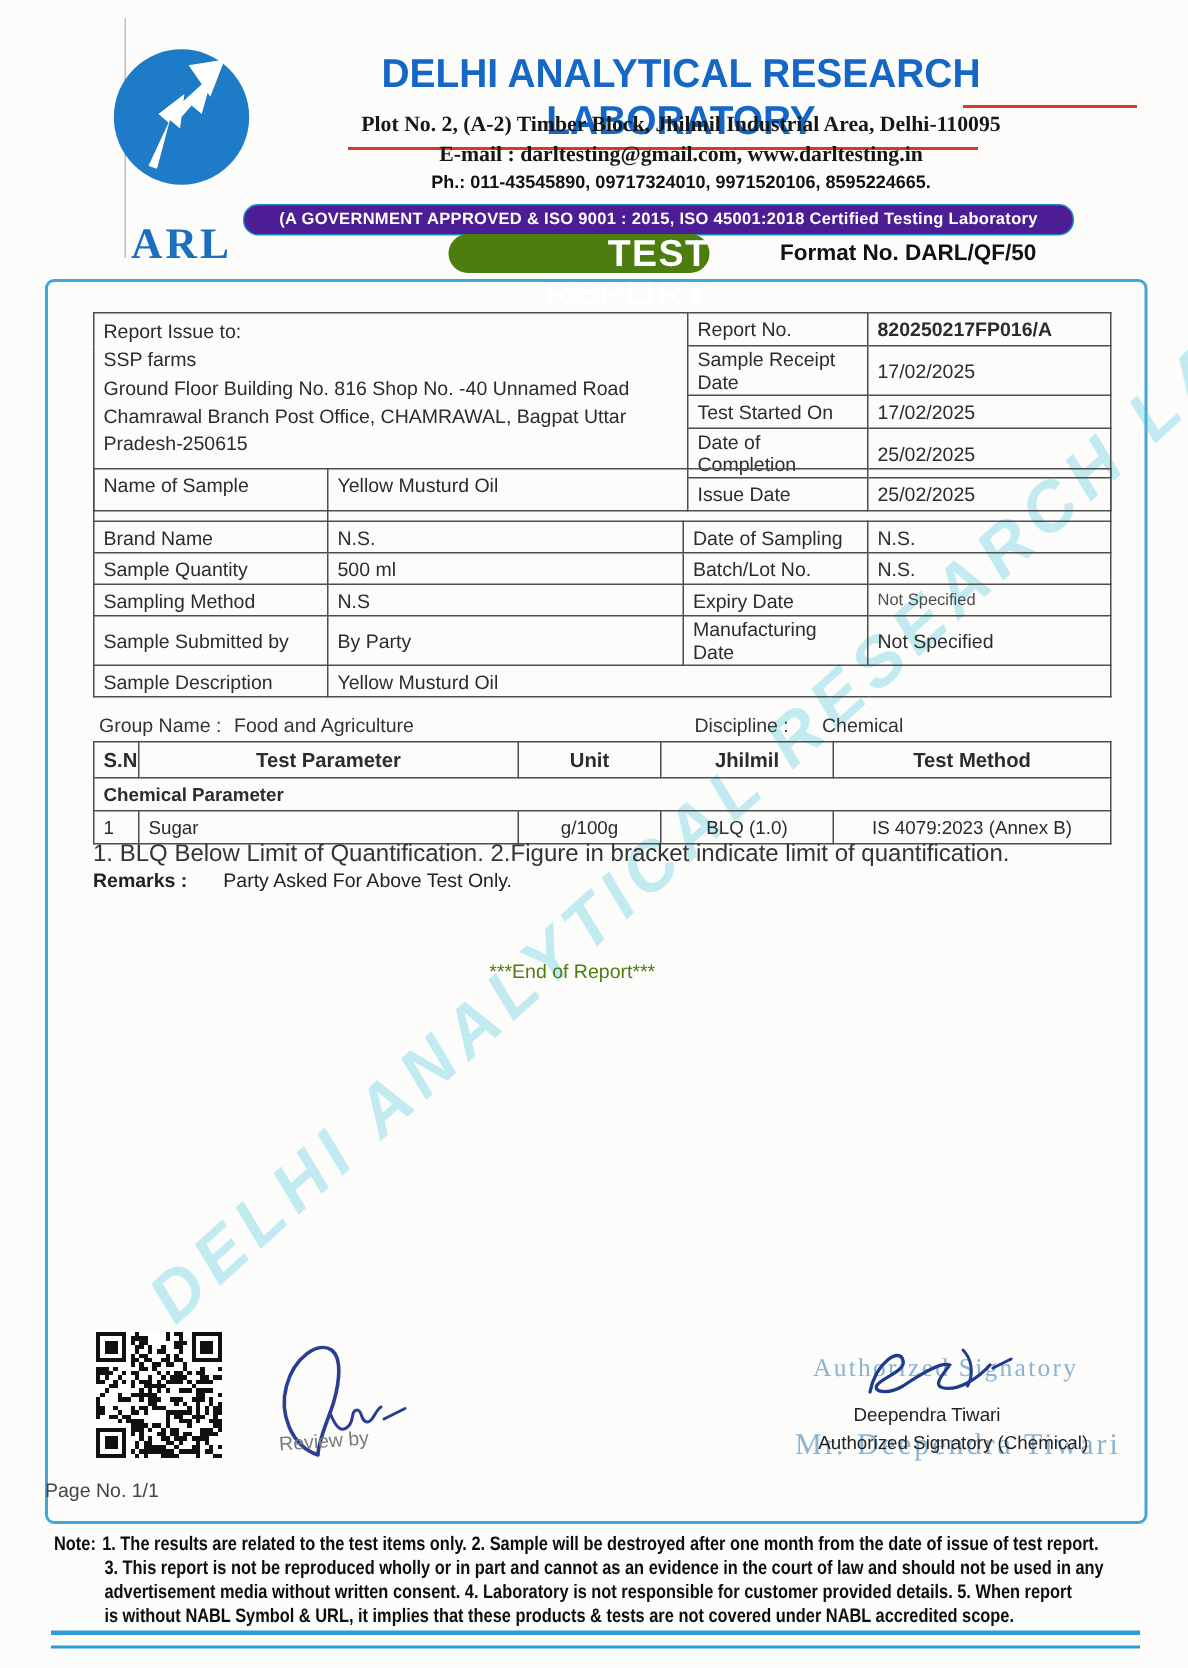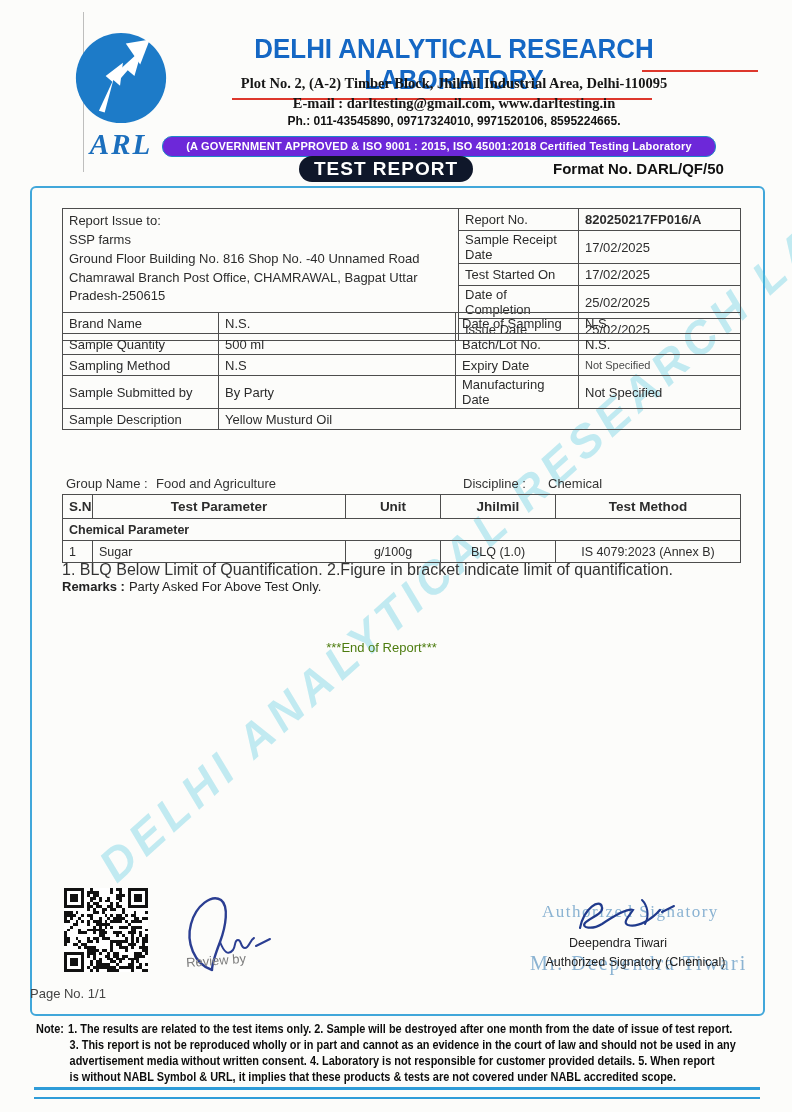--- a/index.html
+++ b/index.html
@@ -2,38 +2,38 @@
 <html><head>
 <meta charset="utf-8">
 <style>
   html,body{margin:0;padding:0;background:#e9e9e5;}
   .page{position:relative;width:792px;height:1112px;background:#fcfcfa;overflow:hidden;
         font-family:"Liberation Sans",sans-serif;color:#2f2f2f;}
 
   
   .scan-line{position:absolute;left:83px;top:12px;width:1px;height:160px;background:#8b8b8b;opacity:.55;}
   .logo{position:absolute;left:66px;top:30px;width:110px;text-align:center;}
-  .logo-arl{font-family:"Liberation Serif",serif;font-weight:bold;font-size:29px;color:#1c6fbd;letter-spacing:2px;line-height:1;margin-top:0;font-style:italic;}
+  .logo-arl{font-family:"Liberation Serif",serif;font-weight:bold;font-size:29px;color:#1c6fbd;letter-spacing:2px;line-height:1;margin-top:18px;}
   .lab-title{position:absolute;left:158px;top:34px;width:592px;text-align:center;
              font-weight:bold;font-size:27px;color:#1467c4;letter-spacing:0px;
              transform:scaleX(.96);transform-origin:50% 0;}
   .addr{position:absolute;left:158px;top:75px;width:592px;text-align:center;
         font-family:"Liberation Serif",serif;font-weight:bold;font-size:14.5px;color:#161616;}
   .email{position:absolute;left:158px;top:95px;width:592px;text-align:center;
          font-family:"Liberation Serif",serif;font-weight:bold;font-size:14.5px;color:#161616;}
   .phone{position:absolute;left:158px;top:114px;width:592px;text-align:center;
          font-weight:bold;font-size:12px;color:#111;}
   .redline{position:absolute;height:2px;background:#dd372c;}
-  .cert-pill{position:absolute;left:162px;top:136px;width:552px;height:19px;background:#6d28d9;
+  .cert-pill{position:absolute;left:162px;top:136px;width:552px;height:19px;background:#4c1d95;
              border:1px solid #1e88c7;border-radius:10px;color:#fff;font-weight:bold;font-size:11px;
              line-height:19px;text-align:center;letter-spacing:.2px;}
-  .report-pill{position:absolute;left:299px;top:156px;width:174px;height:26px;background:#0f172a;
-               border-radius:13px;color:#fff;font-weight:bold;font-size:19px;line-height:26px;
-               text-align:center;letter-spacing:1px;}
-  .format-no{position:absolute;left:520px;top:160px;width:235px;font-weight:bold;font-size:15px;color:#111;margin-left:33px;}
+  .report-pill{position:absolute;left:299px;top:156px;width:174px;height:26px;background:#4d7c0f;
+               border-radius:13px;color:#fff;font-weight:bold;font-size:25px;line-height:26px;
+               text-align:right;letter-spacing:1px;}
+  .format-no{position:absolute;left:520px;top:160px;width:235px;font-weight:bold;font-size:15px;color:#111;}
 
   
   .main-box{position:absolute;left:30px;top:186px;width:731px;height:826px;
             border:2px solid #41a7da;border-radius:6px;}
   .watermark{position:absolute;left:88px;top:852px;white-space:nowrap;
              font-weight:bold;font-style:italic;font-size:46px;letter-spacing:6px;
              color:rgba(78,199,224,.34);transform:rotate(-42deg);transform-origin:0 0;pointer-events:none;}
 
   
   table{border-collapse:collapse;table-layout:fixed;}
@@ -48,21 +48,21 @@
   .results-title{position:absolute;left:30px;top:454px;width:731px;text-align:center;
                  font-weight:bold;font-size:17px;color:#000;letter-spacing:.4px;}
   .group-line{position:absolute;left:66px;top:476px;width:674px;font-size:13px;color:#333;}
   .tbl-results{position:absolute;left:62px;top:494px;width:678px;}
   .tbl-results th{font-weight:bold;font-size:13.5px;height:21px;}
   .tbl-results td{height:19px;font-size:12.5px;}
   .t-center{text-align:center;}
   .t-left{text-align:left;}
   .footnote{position:absolute;left:62px;top:561px;font-size:16px;color:#333;}
   .remarks{position:absolute;left:62px;top:579px;font-size:13px;color:#222;}
-  .remarks b{margin-right:4px;}
+  .remarks b{margin-right:24px;}
   .end-report{position:absolute;left:16px;top:640px;width:731px;text-align:center;font-size:13px;color:#4d7c0f;}
 
   
   .qr{position:absolute;left:64px;top:888px;width:84px;height:84px;}
   .review-sig{position:absolute;left:176px;top:890px;}
   .review-by{position:absolute;left:186px;top:953px;font-size:13px;color:#7c7c7c;transform:rotate(-4deg);}
   .stampblock{position:absolute;left:528px;top:896px;width:215px;height:90px;}
   .stamp-text{position:absolute;font-family:"Liberation Serif",serif;color:rgba(110,160,200,.8);white-space:nowrap;}
   .stamp1{left:14px;top:6px;font-size:17px;letter-spacing:1.5px;}
   .stamp2{left:2px;top:56px;font-size:20px;letter-spacing:2px;}
@@ -146,20 +146,24 @@
     </table>
 
   <table class="tbl-sample">
     <colgroup>
         <col style="width:156px">
         <col style="width:237px">
         <col style="width:123px">
         <col style="width:162px">
       </colgroup>
     <tbody>
+        <tr style="height:35px">
+      <td style="vertical-align:top;padding-top:3px">Name of Sample</td>
+      <td colspan="3" style="vertical-align:top;padding-top:3px">Yellow Musturd Oil</td>
+    </tr>
     <tr style="height:21px">
       <td>Brand Name</td>
       <td>N.S.</td>
       <td>Date of Sampling</td>
       <td>N.S.</td>
     </tr>
     <tr style="height:21px">
       <td>Sample Quantity</td>
       <td>500 ml</td>
       <td>Batch/Lot No.</td>

